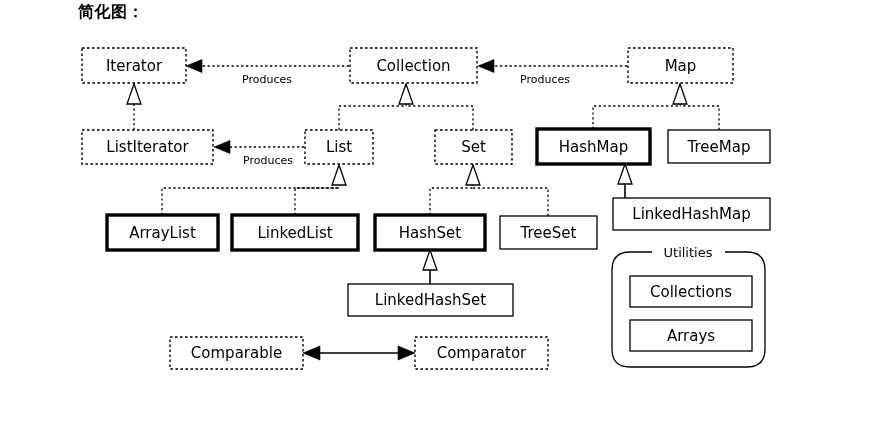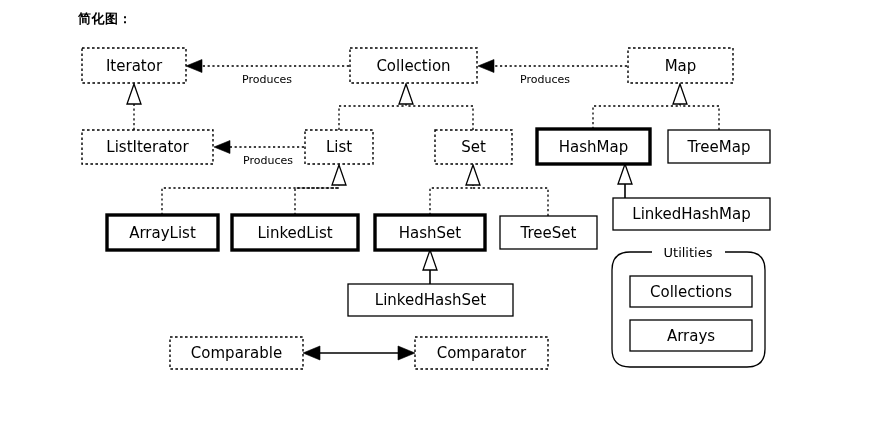--- a/index.html
+++ b/index.html
@@ -14,26 +14,25 @@
     position: relative;
     overflow: hidden;
     font-family: "Liberation Sans", sans-serif;
     color: #000000;
   }
   #page-title {
     position: absolute;
     left: 78px;
     top: 2px;
     font-family: "DejaVu Sans", sans-serif;
-    font-size: 13px;
+    font-size: 16px;
     font-weight: bold;
     letter-spacing: 0.5px;
     color: #000000;
     white-space: nowrap;
-    margin-top: 8px;
   }
   #diagram-canvas {
     position: absolute;
     left: 0;
     top: 0;
     width: 888px;
     height: 421px;
   }
   svg text {
     font-family: "DejaVu Sans", sans-serif;

